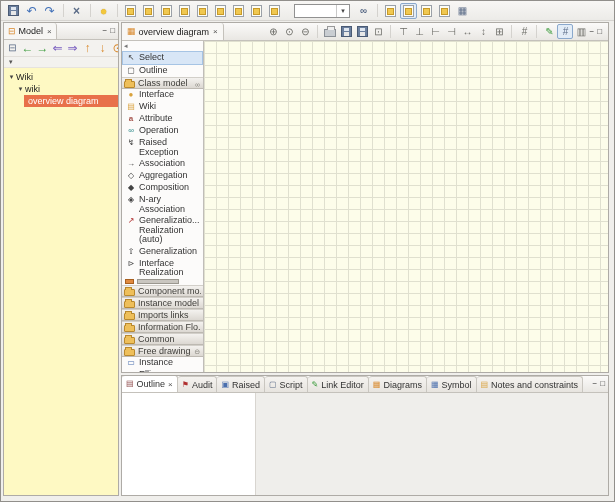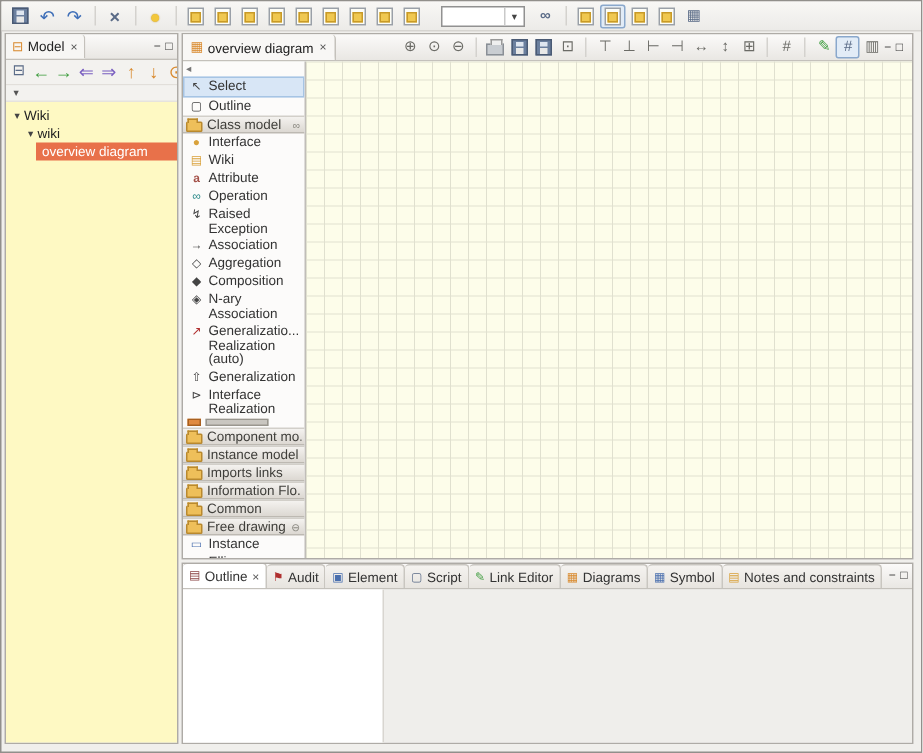--- a/index.html
+++ b/index.html
@@ -509,21 +509,21 @@
               </div>
 
               <div class="btab">
                 <span class="btab-ico g-red">⚑</span>
                 <span class="btab-label">Audit</span>
 
               </div>
 
               <div class="btab">
                 <span class="btab-ico g-royal">▣</span>
-                <span class="btab-label">Element</span>
+                <span class="btab-label">Raised</span>
 
               </div>
 
               <div class="btab">
                 <span class="btab-ico g-steel">▢</span>
                 <span class="btab-label">Script</span>
 
               </div>
 
               <div class="btab">

